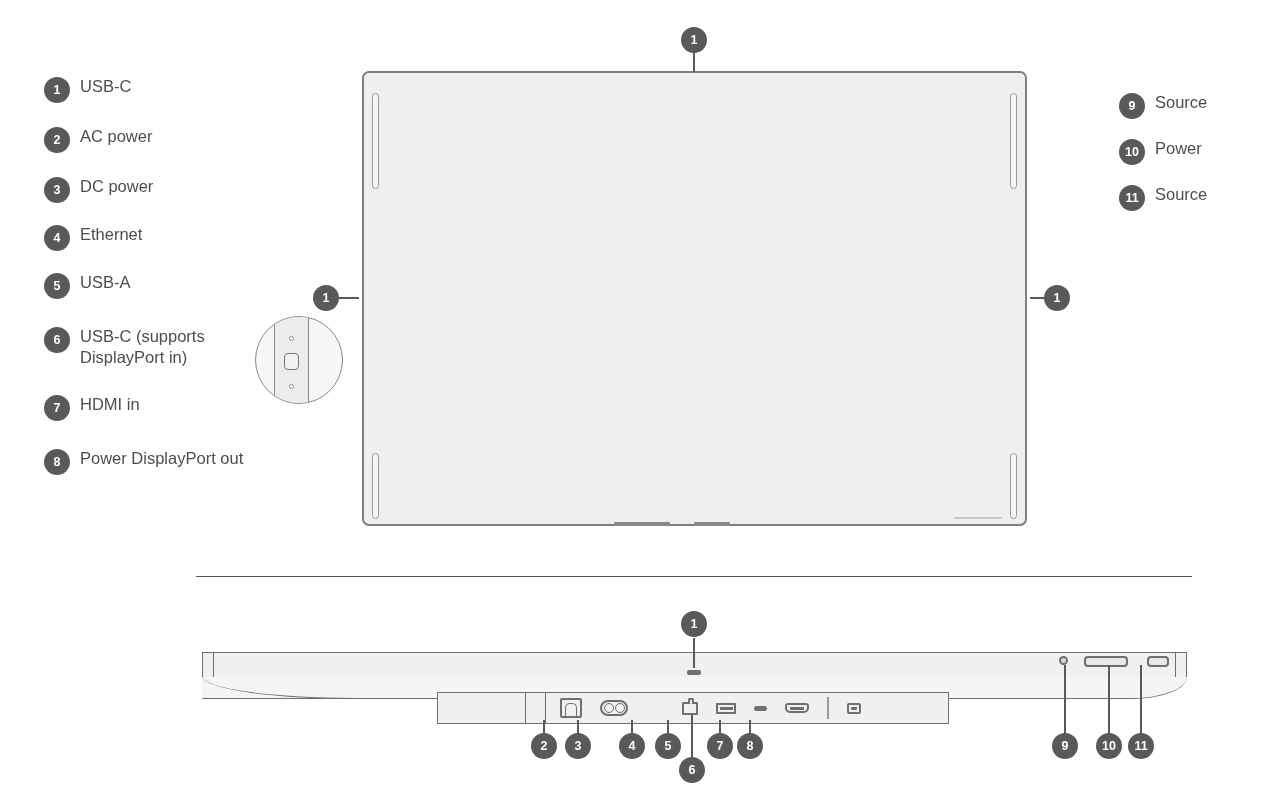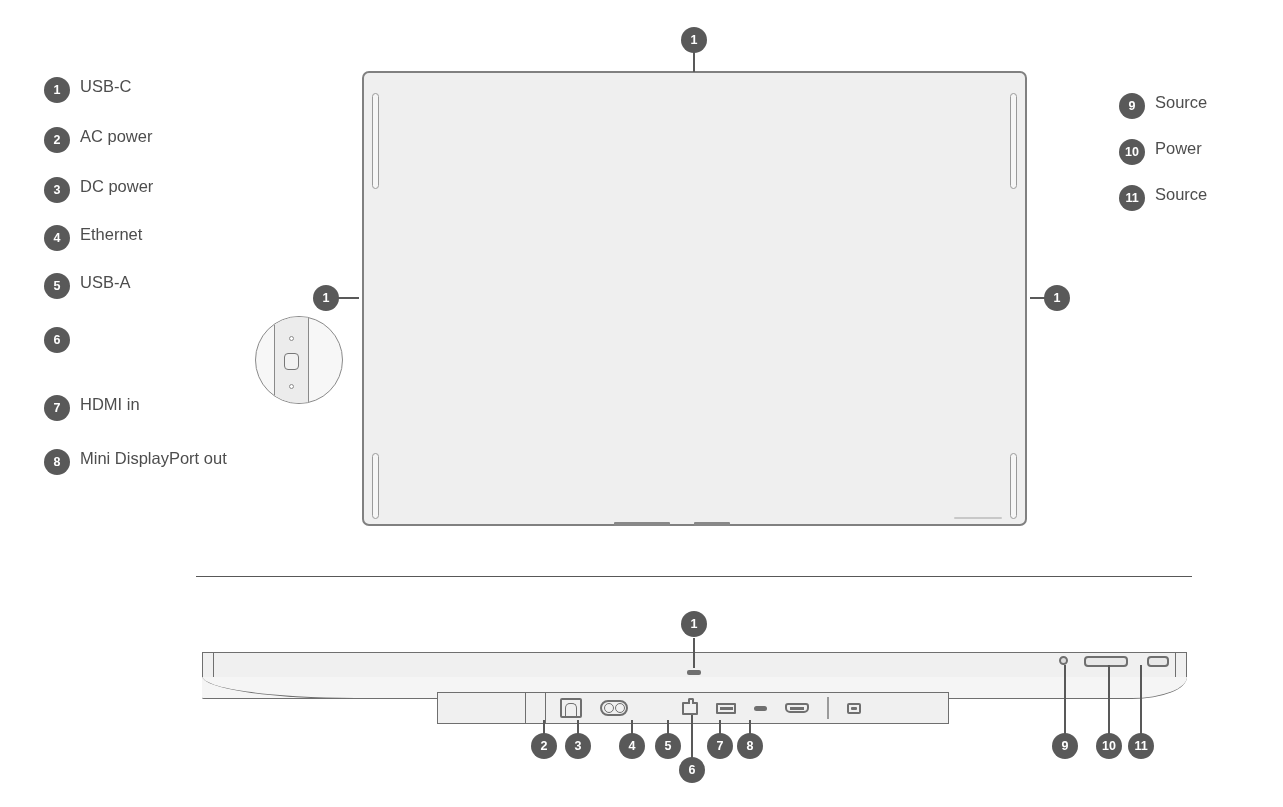--- a/index.html
+++ b/index.html
@@ -175,28 +175,30 @@
   <div class="legend-item" style="left:44px;top:224px;">
     <span class="badge">4</span>
     <span class="legend-label">Ethernet</span>
   </div>
   <div class="legend-item" style="left:44px;top:272px;">
     <span class="badge">5</span>
     <span class="legend-label">USB-A</span>
   </div>
   <div class="legend-item" style="left:44px;top:326px;">
     <span class="badge">6</span>
+    <span class="legend-label">USB-C (supports
+DisplayPort in)</span>
   </div>
   <div class="legend-item" style="left:44px;top:394px;">
     <span class="badge">7</span>
     <span class="legend-label">HDMI in</span>
   </div>
   <div class="legend-item" style="left:44px;top:448px;">
     <span class="badge">8</span>
-    <span class="legend-label">Mini DisplayPort out</span>
+    <span class="legend-label">Power DisplayPort out</span>
   </div>
 
   <div class="legend-item legend-right" style="left:1119px;top:92px;">
     <span class="badge">9</span>
     <span class="legend-label">Source</span>
   </div>
   <div class="legend-item legend-right" style="left:1119px;top:138px;">
     <span class="badge">10</span>
     <span class="legend-label">Power</span>
   </div>

